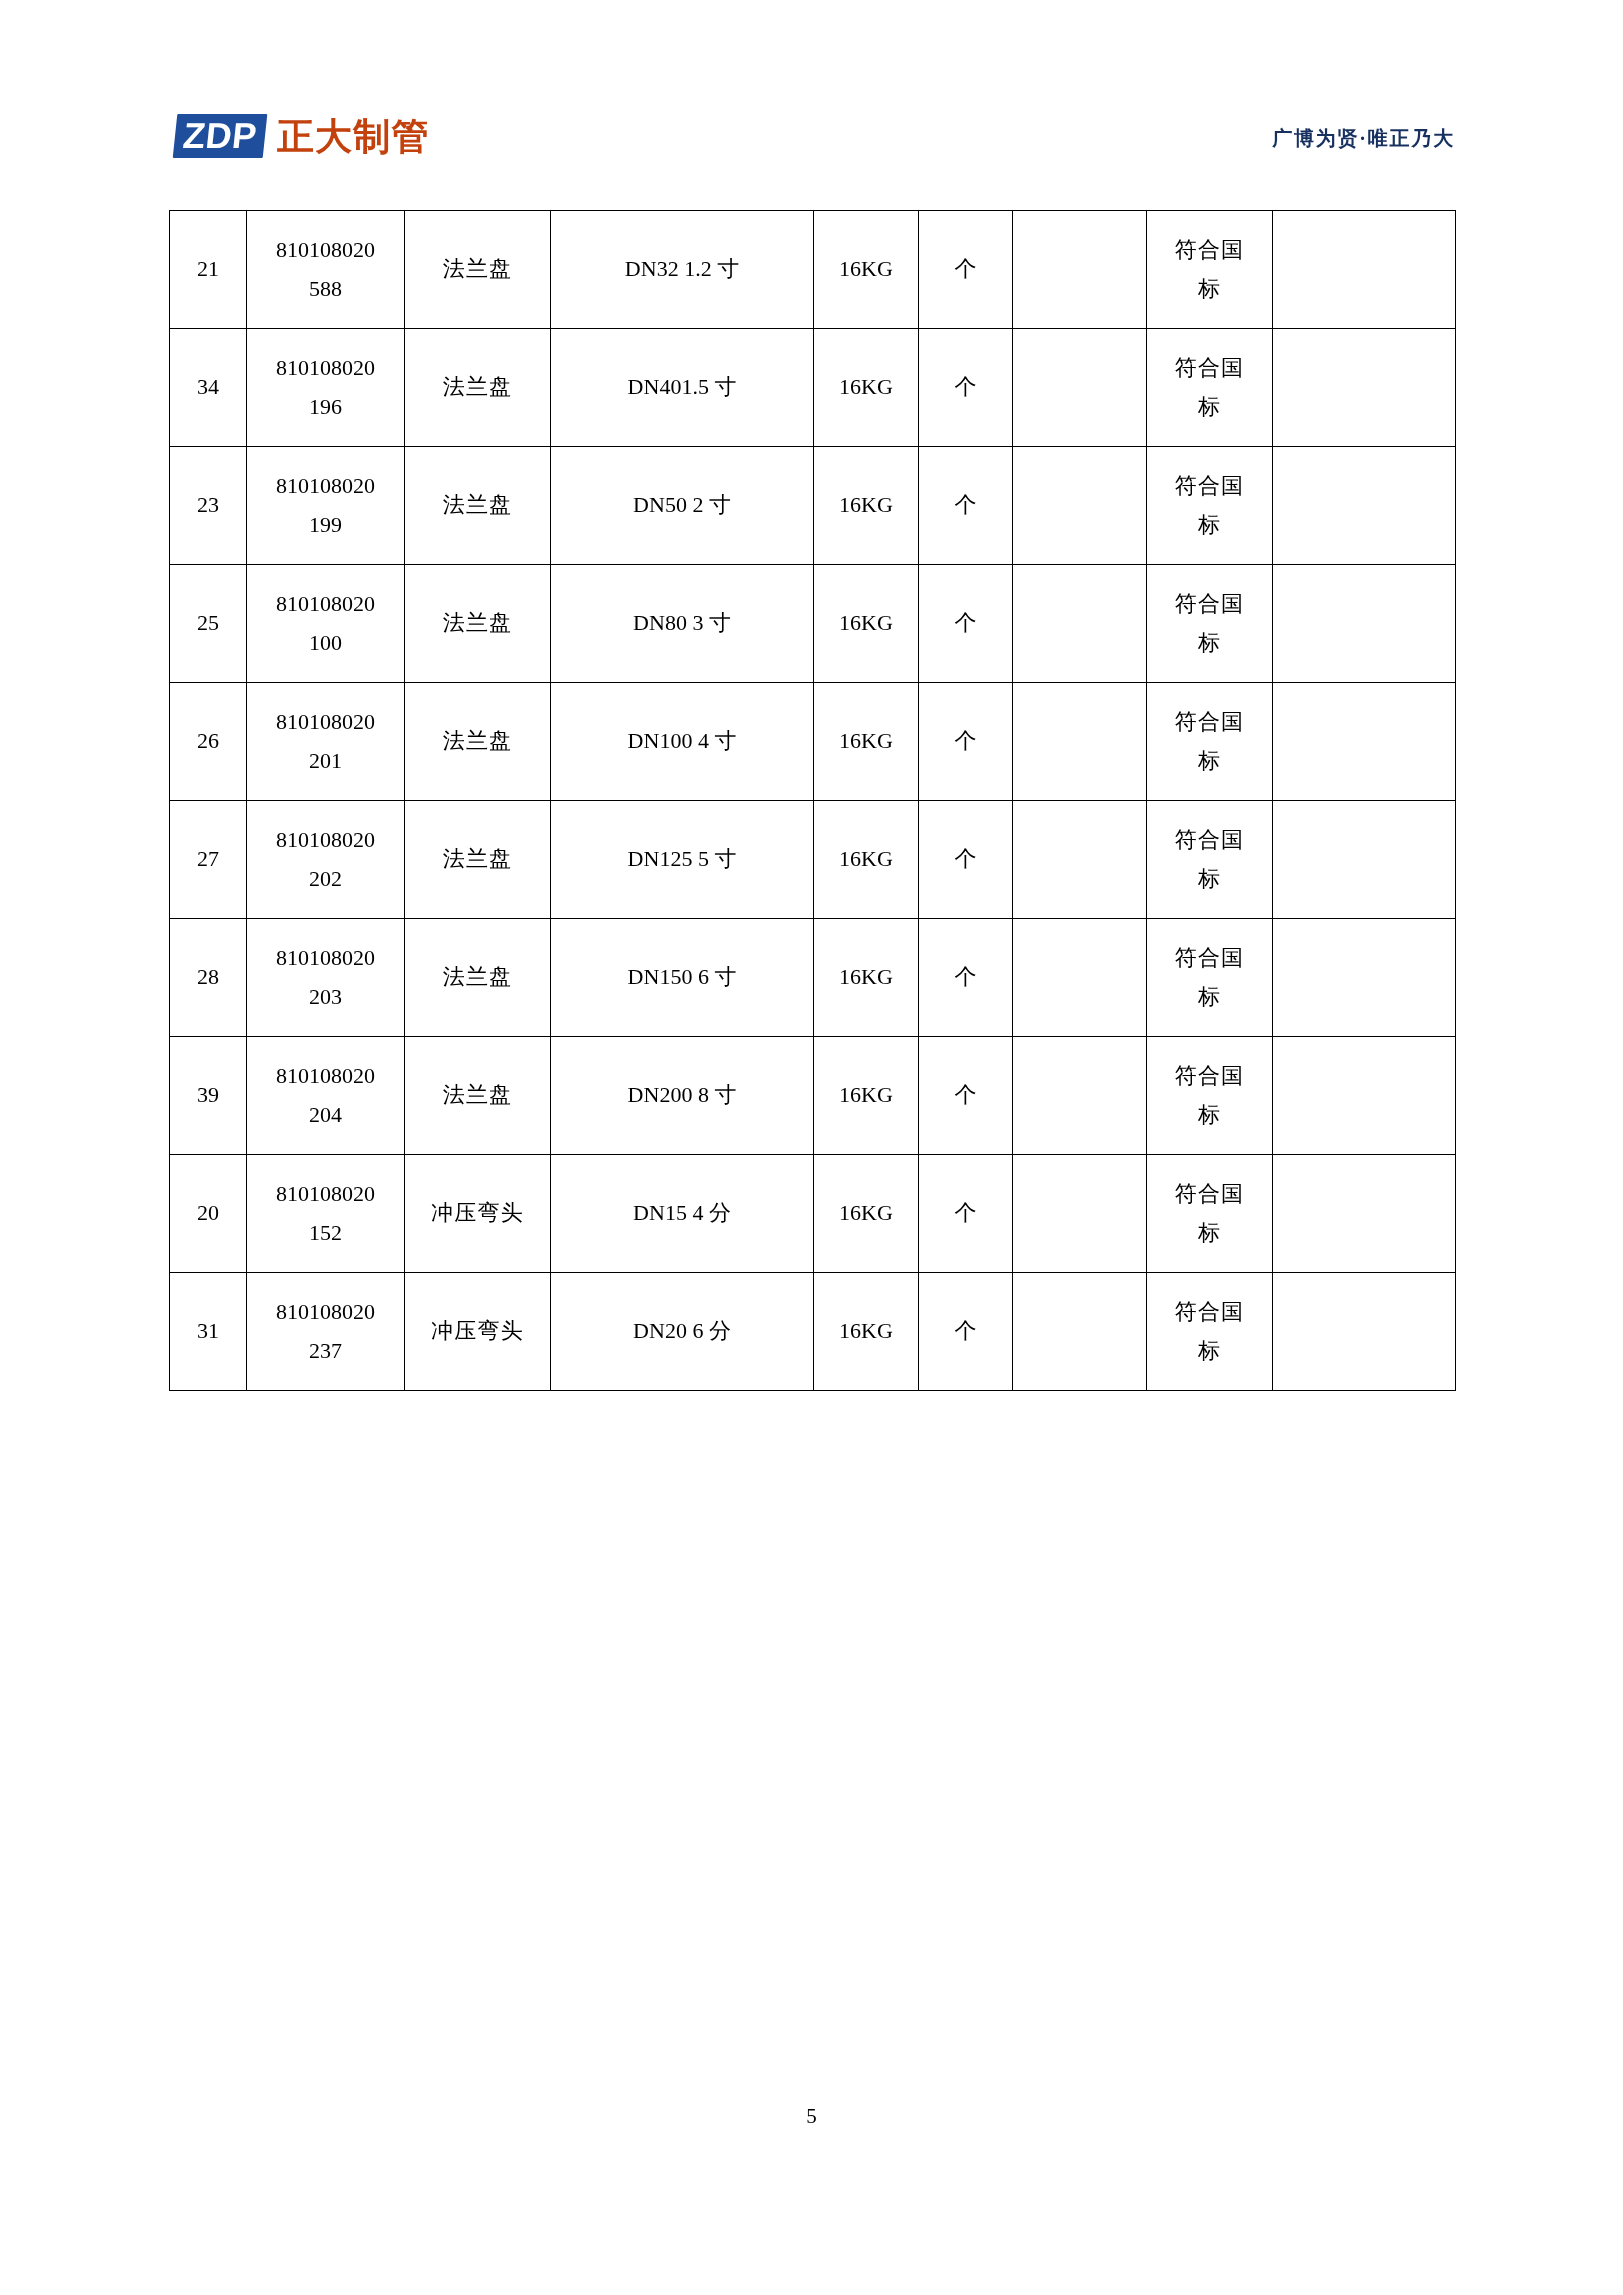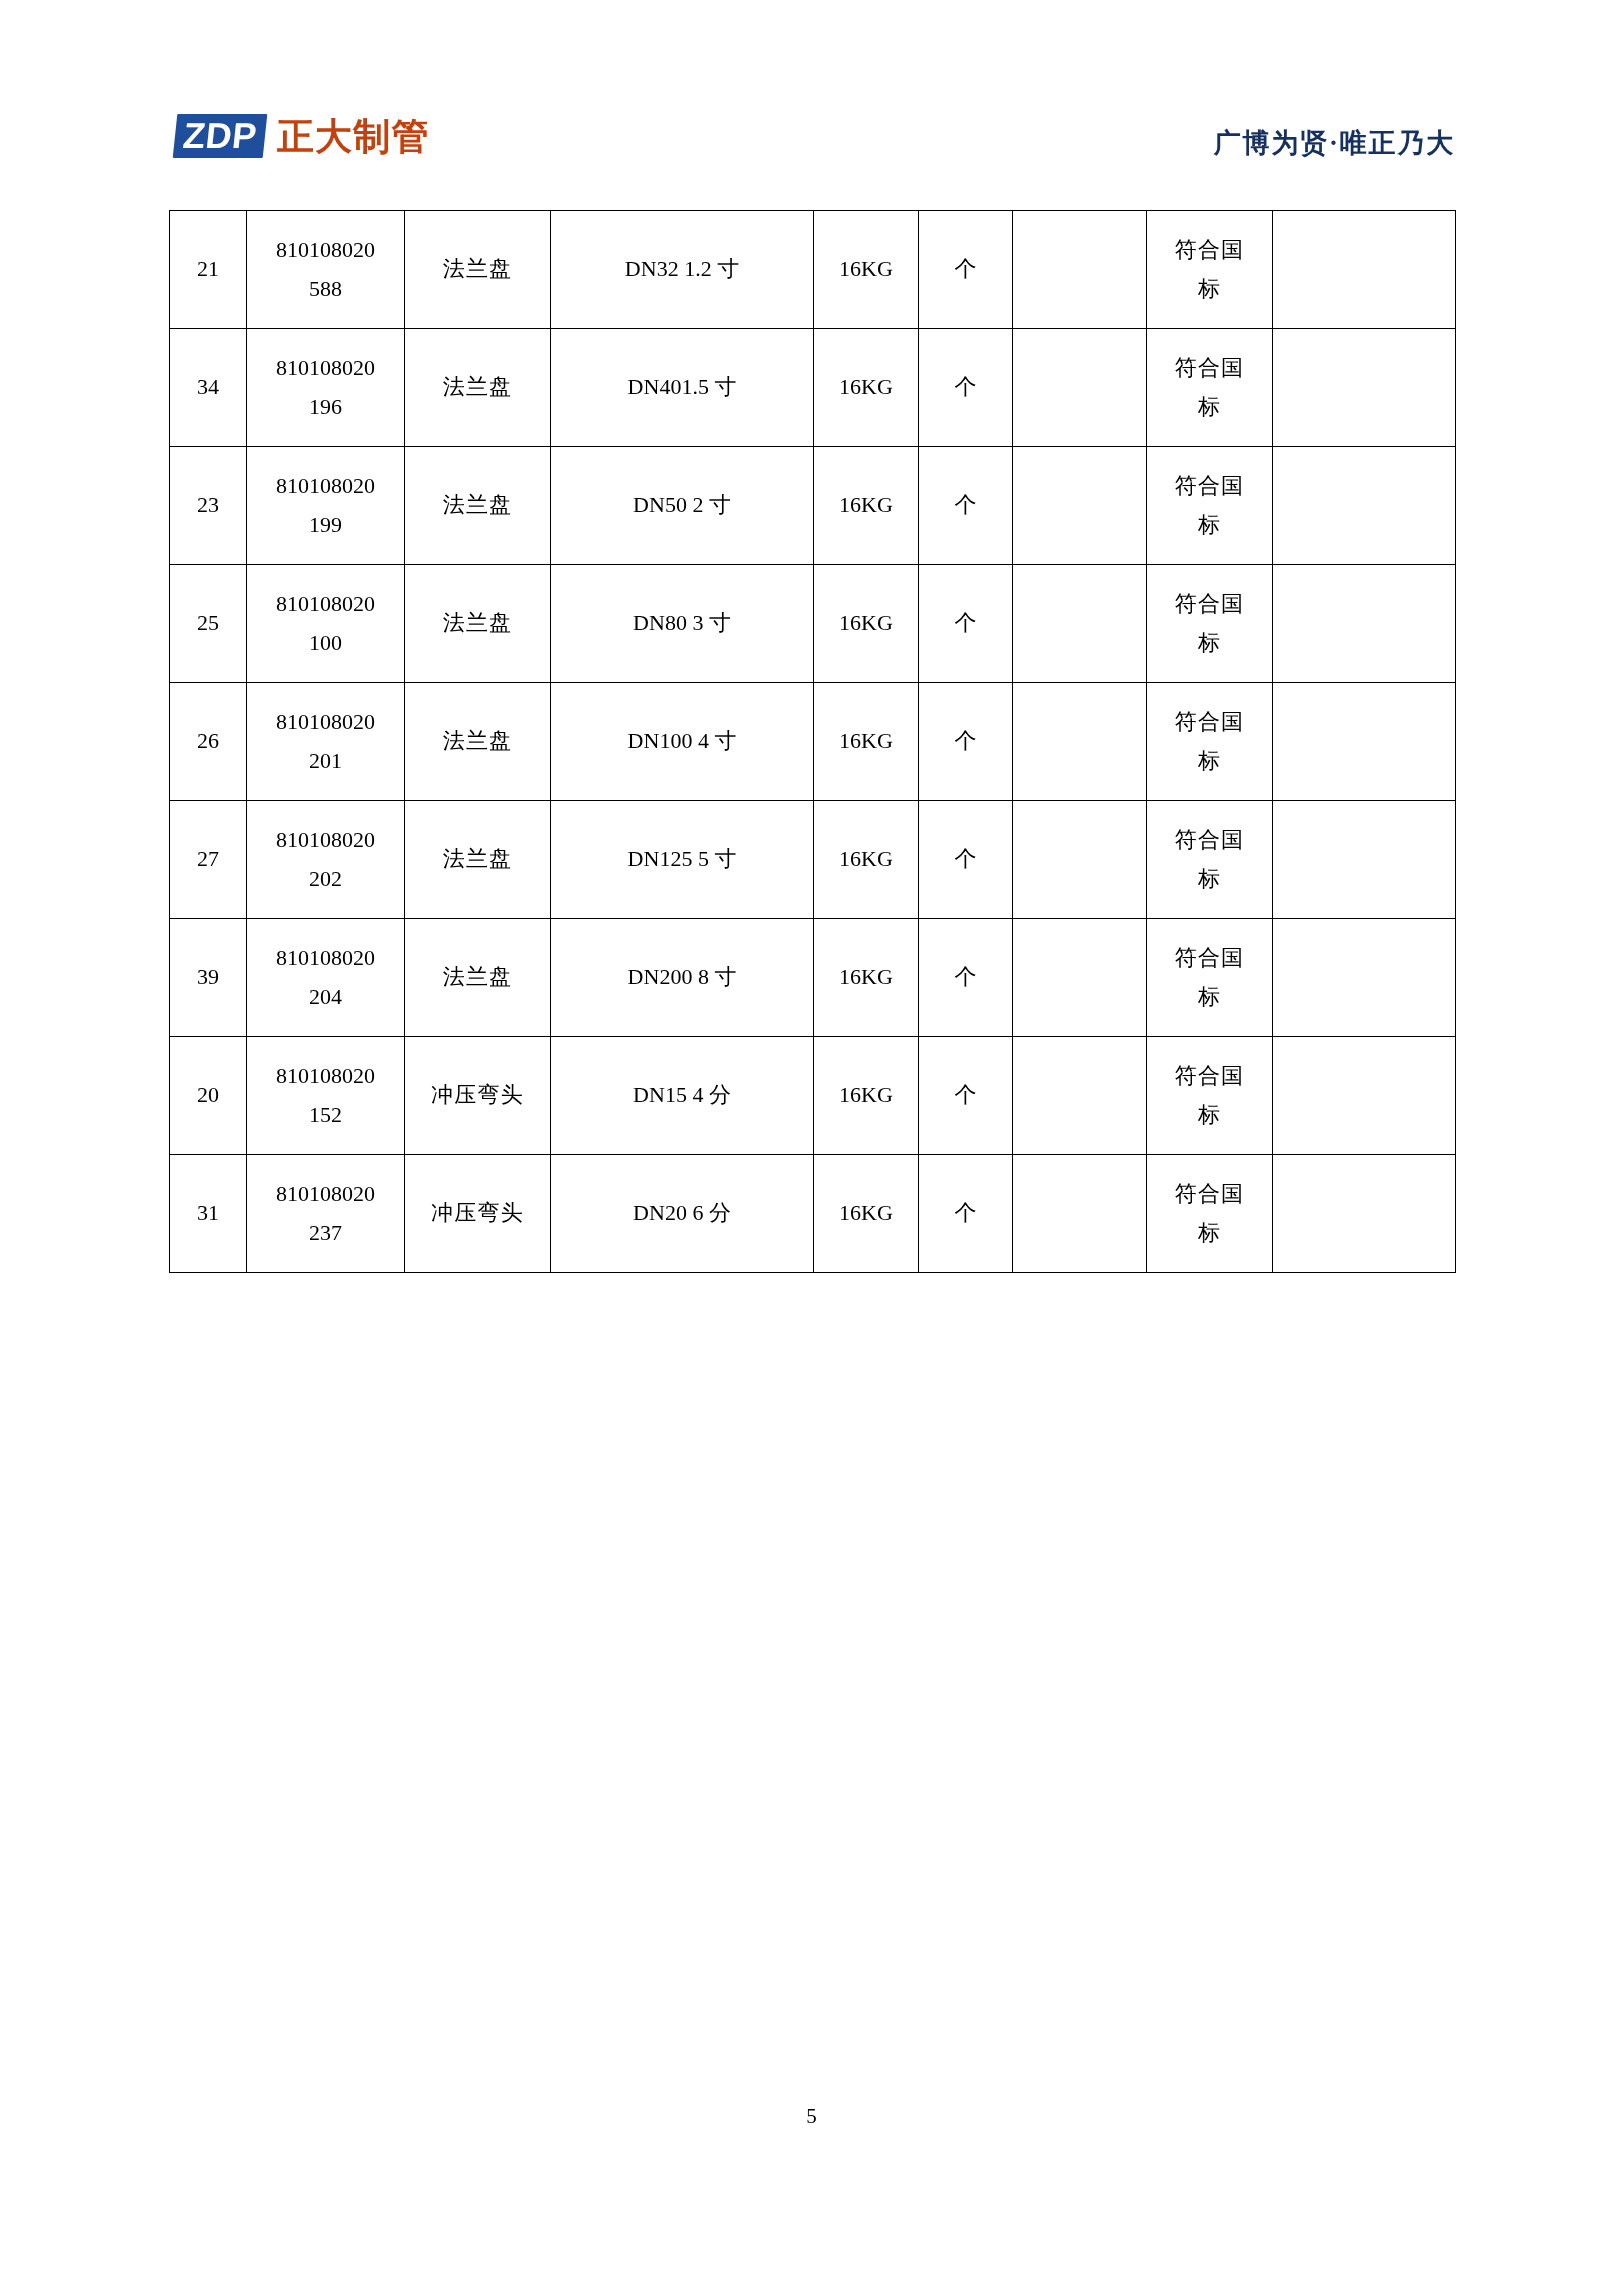--- a/index.html
+++ b/index.html
@@ -58,21 +58,21 @@
     color: #c2410c;
     line-height: 1;
     letter-spacing: 1.2px;
   }
   .slogan {
     position: absolute;
     right: 0;
     top: 10.5px;
     font-family: "Liberation Serif", serif;
     font-weight: bold;
-    font-size: 27px;
+    font-size: 20px;
     color: #16305f;
     letter-spacing: 1.8px;
     white-space: nowrap;
   }
   
   .table-wrap {
     position: absolute;
     left: 169px;
     top: 210px;
     width: 1286px;
@@ -230,20 +230,37 @@
             <td class="c-press">16KG</td>
             <td class="c-unit">个</td>
             <td class="c-qty"></td>
             <td class="c-std">
               <span class="std-line1">符合国</span>
               <span class="std-line2">标</span>
             </td>
             <td class="c-note"></td>
           </tr>
           <tr>
+            <td class="c-idx">28</td>
+            <td class="c-code">
+              <span class="code-line1">810108020</span>
+              <span class="code-line2">203</span>
+            </td>
+            <td class="c-name">法兰盘</td>
+            <td class="c-spec">DN150 6 寸</td>
+            <td class="c-press">16KG</td>
+            <td class="c-unit">个</td>
+            <td class="c-qty"></td>
+            <td class="c-std">
+              <span class="std-line1">符合国</span>
+              <span class="std-line2">标</span>
+            </td>
+            <td class="c-note"></td>
+          </tr>
+          <tr>
             <td class="c-idx">39</td>
             <td class="c-code">
               <span class="code-line1">810108020</span>
               <span class="code-line2">204</span>
             </td>
             <td class="c-name">法兰盘</td>
             <td class="c-spec">DN200 8 寸</td>
             <td class="c-press">16KG</td>
             <td class="c-unit">个</td>
             <td class="c-qty"></td>

